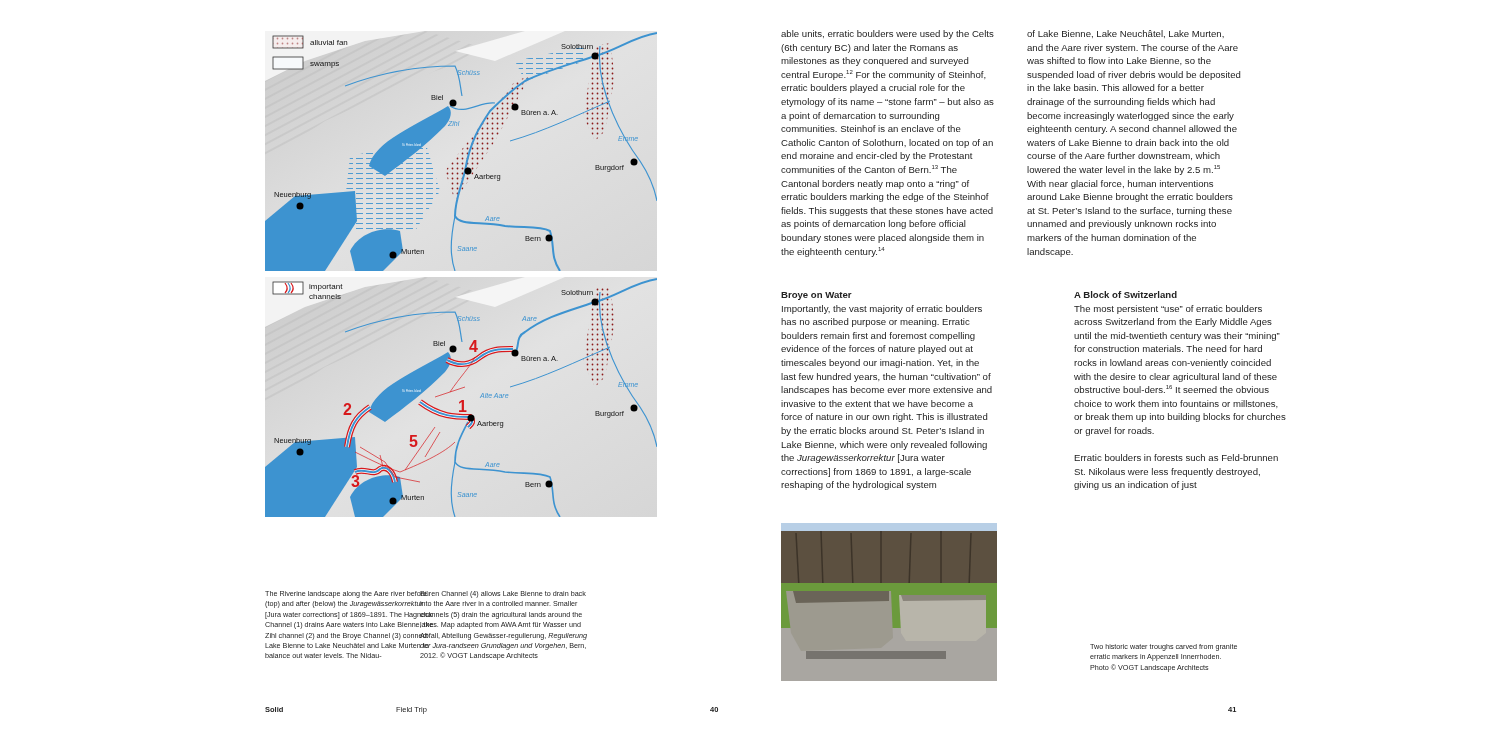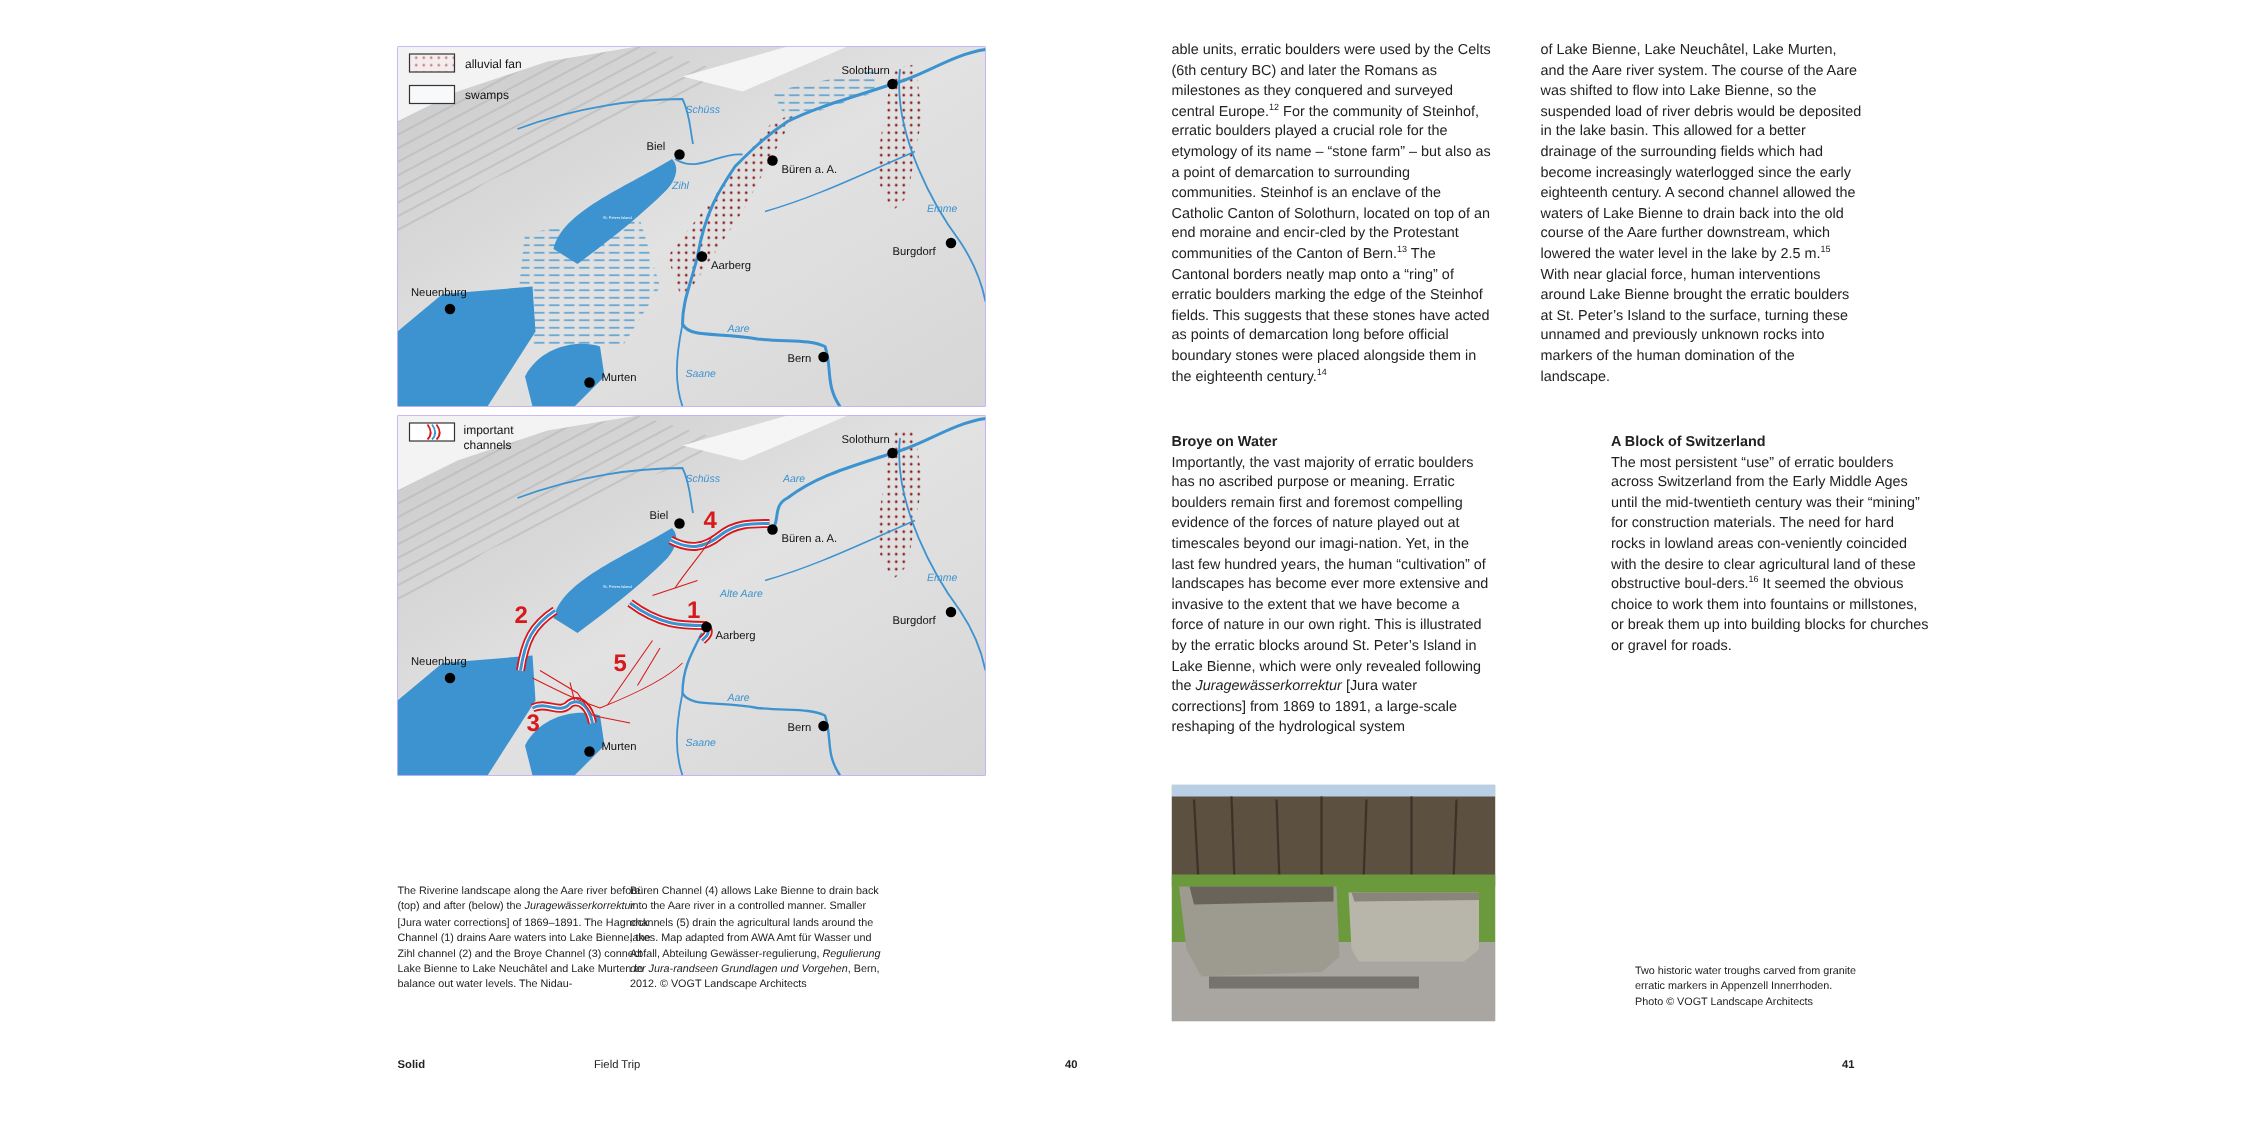--- a/index.html
+++ b/index.html
@@ -3,21 +3,21 @@
 <meta charset="utf-8">
 <style>
   html, body { margin: 0; padding: 0; }
   body {
     width: 1500px; height: 750px; background: #ffffff; position: relative; overflow: hidden;
     font-family: "Liberation Sans", sans-serif; color: #222;
   }
   .page { position: absolute; top: 0; height: 750px; }
   .page-left { left: 0; width: 750px; }
 
-  .map { position: absolute; left: 265px; width: 392px; height: 240px; overflow: hidden; background: #8b5cf6; }
+  .map { position: absolute; left: 265px; width: 392px; height: 240px; overflow: hidden; background: #eab308; }
   .map-top { top: 31px; }
   .map-bottom { top: 277px; }
   .map svg { display: block; }
   .map-label { font-family: "Liberation Sans", sans-serif; font-size: 7.5px; fill: #111; }
   .river-label { font-family: "Liberation Sans", sans-serif; font-size: 7px; fill: #3d93d0; font-style: italic; }
   .num-label { font-family: "Liberation Sans", sans-serif; font-size: 16px; font-weight: bold; fill: #d7191c; }
   .legend-label { font-family: "Liberation Sans", sans-serif; font-size: 8px; fill: #111; }
   .island-label { font-family: "Liberation Sans", sans-serif; font-size: 2.6px; fill: #fff; }
 
   .caption-left { position: absolute; top: 589px; font-size: 7.2px; line-height: 10.4px; color: #222; width: 172px; }
@@ -240,20 +240,21 @@
   <p><span>Importantly, the vast majority of erratic boulders has no ascribed purpose or meaning. Erratic boulders remain first and foremost compelling evidence of the forces of nature played out at timescales beyond our imagi-nation. Yet, in the last few hundred years, the human “cultivation” of landscapes has become ever more extensive and invasive to the extent that we have become a force of nature in our own right. This is illustrated by the erratic blocks around St. Peter’s Island in Lake Bienne, which were only revealed following the </span><em>Juragewässerkorrektur</em><span> [Jura water corrections] from 1869 to 1891, a large-scale reshaping of the hydrological system</span></p>
 </div>
 
 <div class="col col-b">
   <p><span>of Lake Bienne, Lake Neuchâtel, Lake Murten, and the Aare river system. The course of the Aare was shifted to flow into Lake Bienne, so the suspended load of river debris would be deposited in the lake basin. This allowed for a better drainage of the surrounding fields which had become increasingly waterlogged since the early eighteenth century. A second channel allowed the waters of Lake Bienne to drain back into the old course of the Aare further downstream, which lowered the water level in the lake by 2.5 m.</span><sup>15</sup><span> With near glacial force, human interventions around Lake Bienne brought the erratic boulders at St. Peter’s Island to the surface, turning these unnamed and previously unknown rocks into markers of the human domination of the landscape.</span></p>
 </div>
 
 <div class="col col-b2">
   <h3>A Block of Switzerland</h3>
   <p><span>The most persistent “use” of erratic boulders across Switzerland from the Early Middle Ages until the mid-twentieth century was their “mining” for construction materials. The need for hard rocks in lowland areas con-veniently coincided with the desire to clear agricultural land of these obstructive boul-ders.</span><sup>16</sup><span> It seemed the obvious choice to work them into fountains or millstones, or break them up into building blocks for churches or gravel for roads.</span></p>
+  <p style="margin-top:13.6px;">Erratic boulders in forests such as Feld-brunnen St. Nikolaus were less frequently destroyed, giving us an indication of just</p>
 </div>
 
 <div class="photo">
   <svg width="216" height="158" viewBox="0 0 216 158">
     <rect width="216" height="158" fill="#6f7a48"></rect>
     <rect width="216" height="10" fill="#b8cfe6"></rect>
     <rect y="8" width="216" height="60" fill="#5c5040"></rect>
     <g stroke="#3c3328" stroke-width="1.5">
       <line x1="15" y1="10" x2="18" y2="65"></line>
         <line x1="40" y1="8" x2="42" y2="65"></line>

